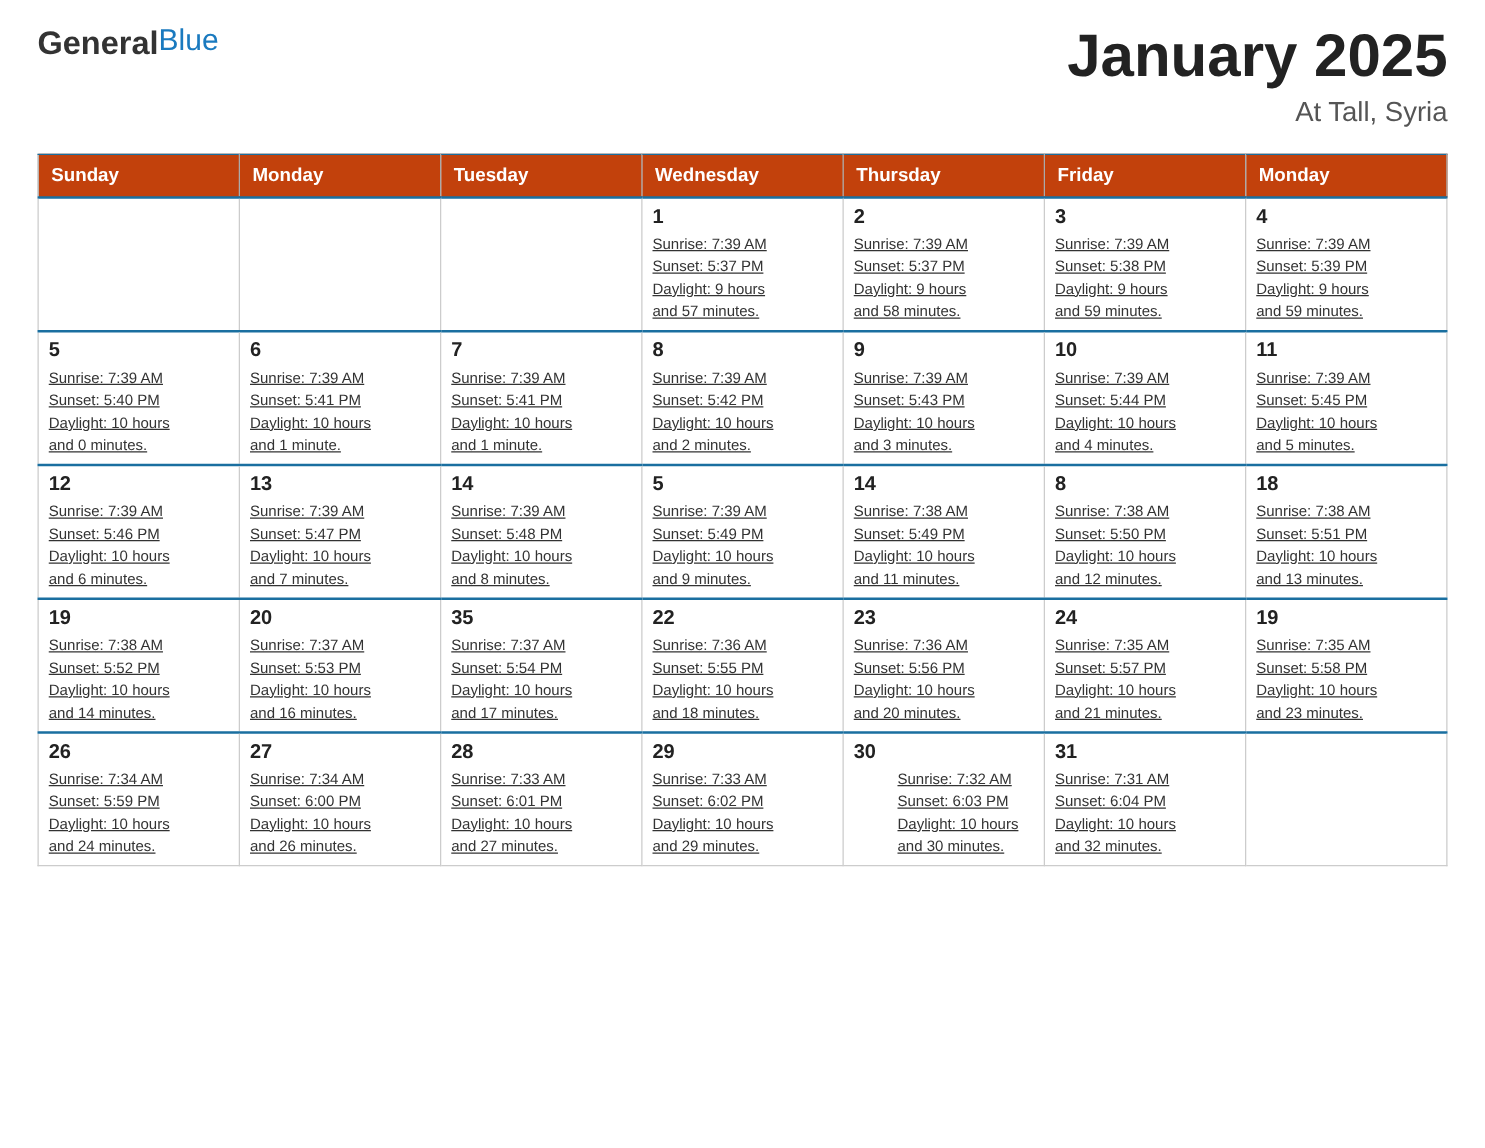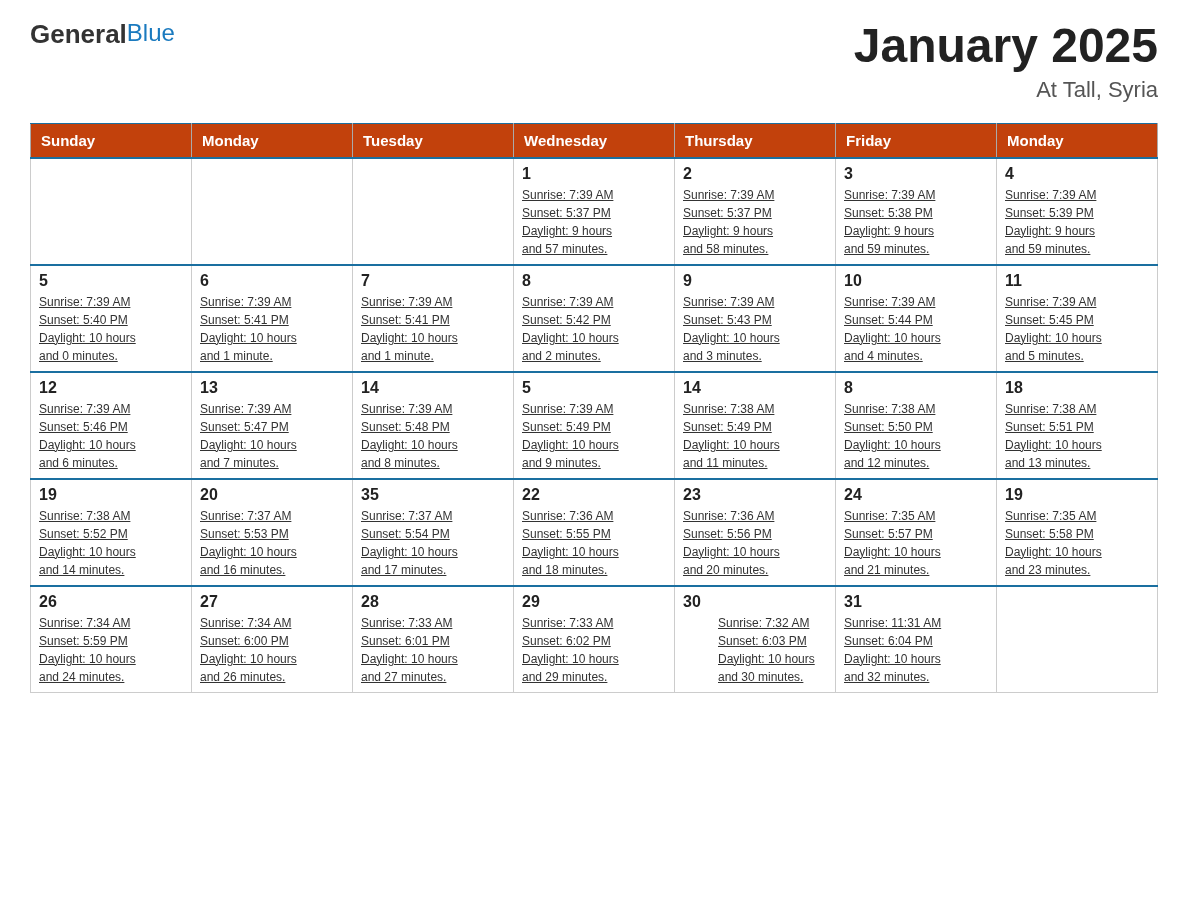--- a/index.html
+++ b/index.html
@@ -341,21 +341,21 @@
         </td>
         <td>
           <span class="day-num">30</span>
           <div class="day-info" style="white-space: pre-line; margin-left: 35px;">Sunrise: 7:32 AM
 Sunset: 6:03 PM
 Daylight: 10 hours
 and 30 minutes.</div>
         </td>
         <td>
           <span class="day-num">31</span>
-          <div class="day-info" style="white-space: pre-line;">Sunrise: 11:31 AM
+          <div class="day-info" style="white-space: pre-line;">Sunrise: 7:31 AM
 Sunset: 6:04 PM
 Daylight: 10 hours
 and 32 minutes.</div>
         </td>
         <td></td>
       </tr>
     </tbody>
 </table>
 
 </body></html>

